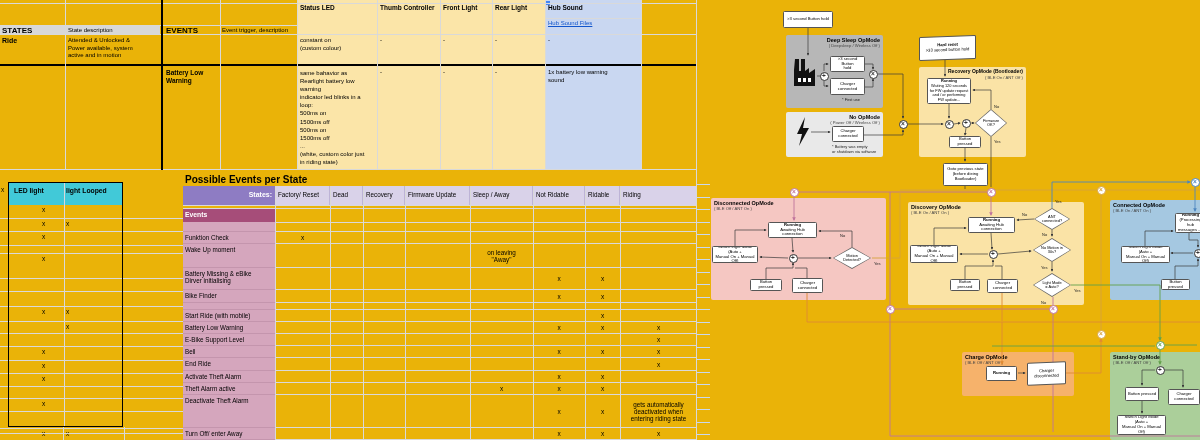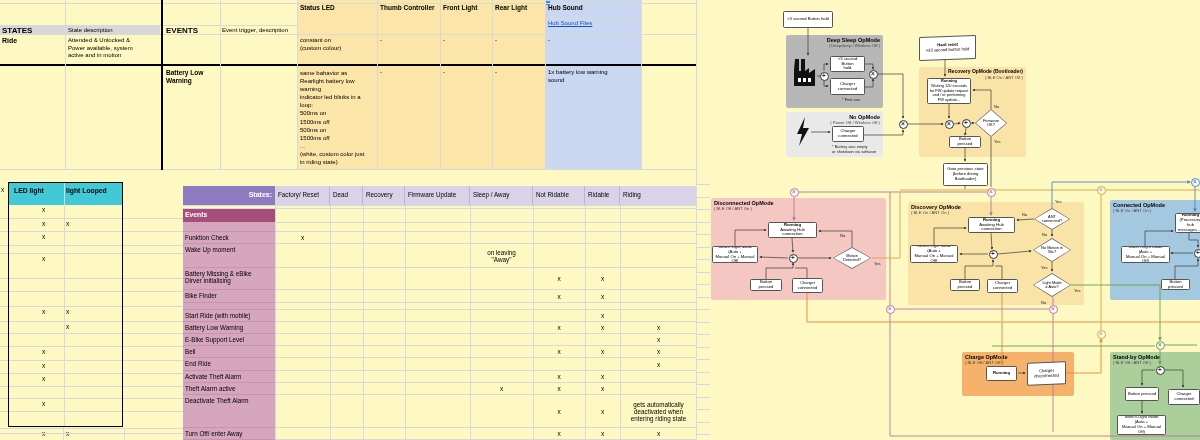--- a/index.html
+++ b/index.html
@@ -1,16 +1,16 @@
 <!DOCTYPE html>
 <html><head>
 <meta charset="utf-8">
 <style>
   html,body{margin:0;padding:0;background:#fff;}
-  #app{position:relative;width:1200px;height:440px;overflow:hidden;background:#fef9c3;
+  #app{position:relative;width:1200px;height:440px;overflow:hidden;background:#eab308;
        font-family:"Liberation Sans", sans-serif;color:#000;}
   .abs{position:absolute;}
   .cell{position:absolute;font-size:6.5px;line-height:1.25;white-space:pre-line;overflow:hidden;}
   .b{font-weight:bold;}
   .vline{position:absolute;width:1px;background:#d9d9d9;}
   .hline{position:absolute;height:1px;background:#d9d9d9;}
   .thick{background:#000;}
   .link{color:#1155cc;text-decoration:underline;}
   
   #flow{position:absolute;left:697px;top:0;width:503px;height:440px;overflow:hidden;}
@@ -168,20 +168,21 @@
 
     <div class="vline" style="left:64px;top:12px;height:245px;"></div>
     <div class="abs" style="left:8px;top:12px;width:115px;height:245px;border:1.5px solid #000;box-sizing:border-box;pointer-events:none;"></div>
 
     <div class="hline" style="left:0;top:263px;width:183px;"></div>
     <div class="vline" style="left:63px;top:257px;height:13px;"></div>
     <div class="vline" style="left:124px;top:257px;height:13px;"></div>
   </div>
 
   <div class="abs" id="events-area" style="left:183px;top:0;width:514px;height:440px;">
+    <div class="cell b" style="left:2px;top:174px;width:260px;font-size:10px;">Possible Events per State</div>
 
     <div class="abs" style="left:0;top:186px;width:92px;height:19px;background:#8e7cc3;">
       <span class="cell b" style="right:3px;top:5px;color:#fff;font-size:7px;text-align:right;width:86px;left:auto;position:absolute;">States:</span>
     </div>
     <div class="abs" id="ev-headers" style="left:92px;top:186px;height:19px;">
         <div style="position: absolute; left: 0px; top: 0px; width: 55px; height: 19px; background: rgb(217, 210, 233); font-size: 6.3px; padding: 5px 0px 0px 3px; box-sizing: border-box; border-right: 1px solid rgb(189, 179, 214); overflow: hidden; white-space: nowrap;">Factory/ Reset</div>
         <div style="position: absolute; left: 55px; top: 0px; width: 33px; height: 19px; background: rgb(217, 210, 233); font-size: 6.3px; padding: 5px 0px 0px 3px; box-sizing: border-box; border-right: 1px solid rgb(189, 179, 214); overflow: hidden; white-space: nowrap;">Dead</div>
         <div style="position: absolute; left: 88px; top: 0px; width: 42px; height: 19px; background: rgb(217, 210, 233); font-size: 6.3px; padding: 5px 0px 0px 3px; box-sizing: border-box; border-right: 1px solid rgb(189, 179, 214); overflow: hidden; white-space: nowrap;">Recovery</div>
         <div style="position: absolute; left: 130px; top: 0px; width: 65px; height: 19px; background: rgb(217, 210, 233); font-size: 6.3px; padding: 5px 0px 0px 3px; box-sizing: border-box; border-right: 1px solid rgb(189, 179, 214); overflow: hidden; white-space: nowrap;">Firmware Update</div>
         <div style="position: absolute; left: 195px; top: 0px; width: 63px; height: 19px; background: rgb(217, 210, 233); font-size: 6.3px; padding: 5px 0px 0px 3px; box-sizing: border-box; border-right: 1px solid rgb(189, 179, 214); overflow: hidden; white-space: nowrap;">Sleep / Away</div>

